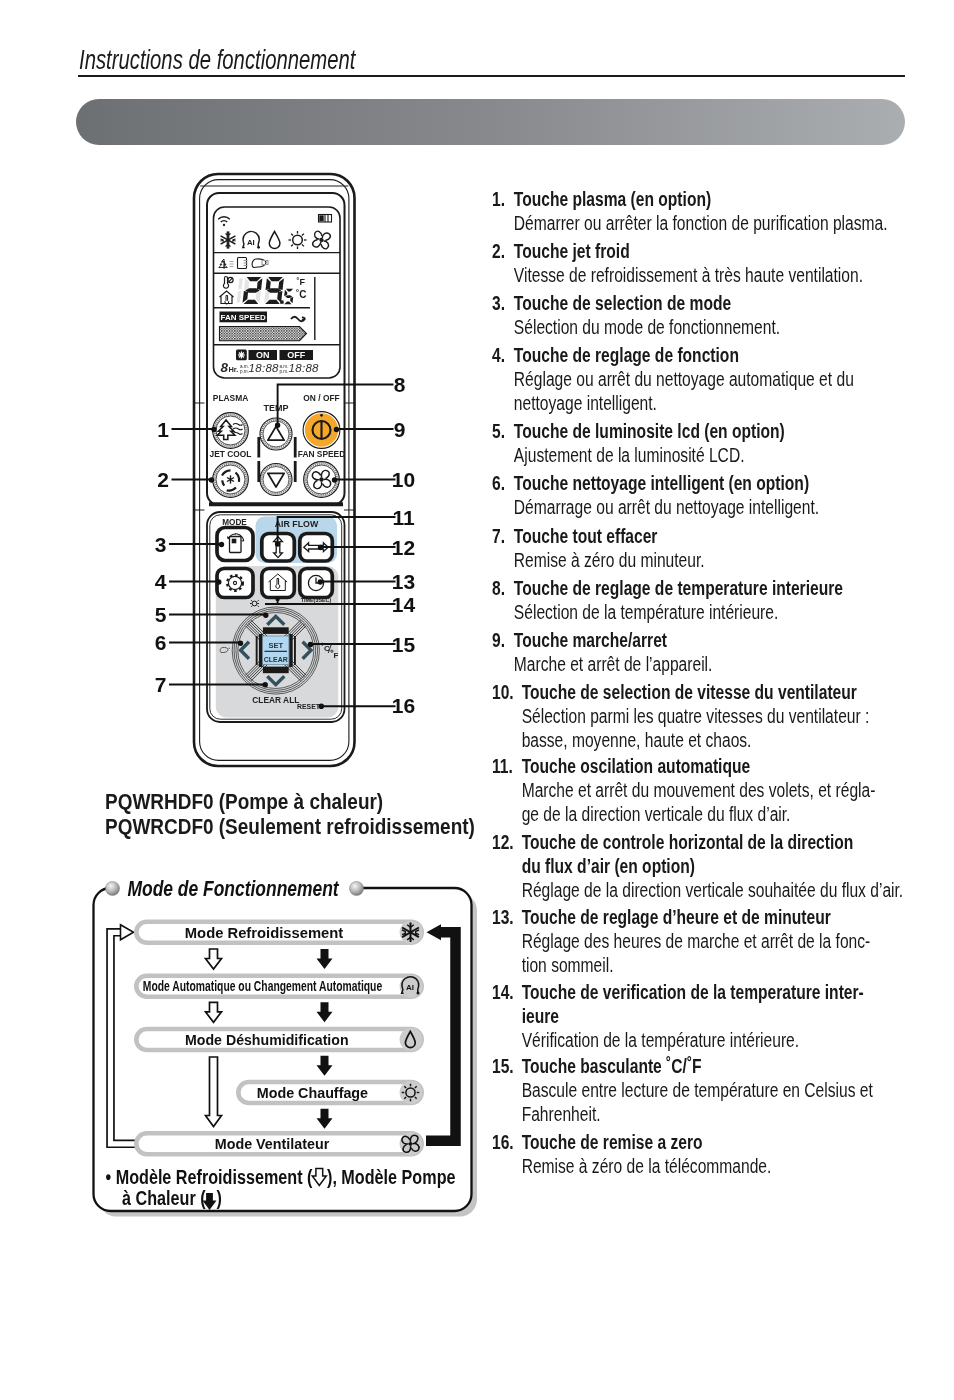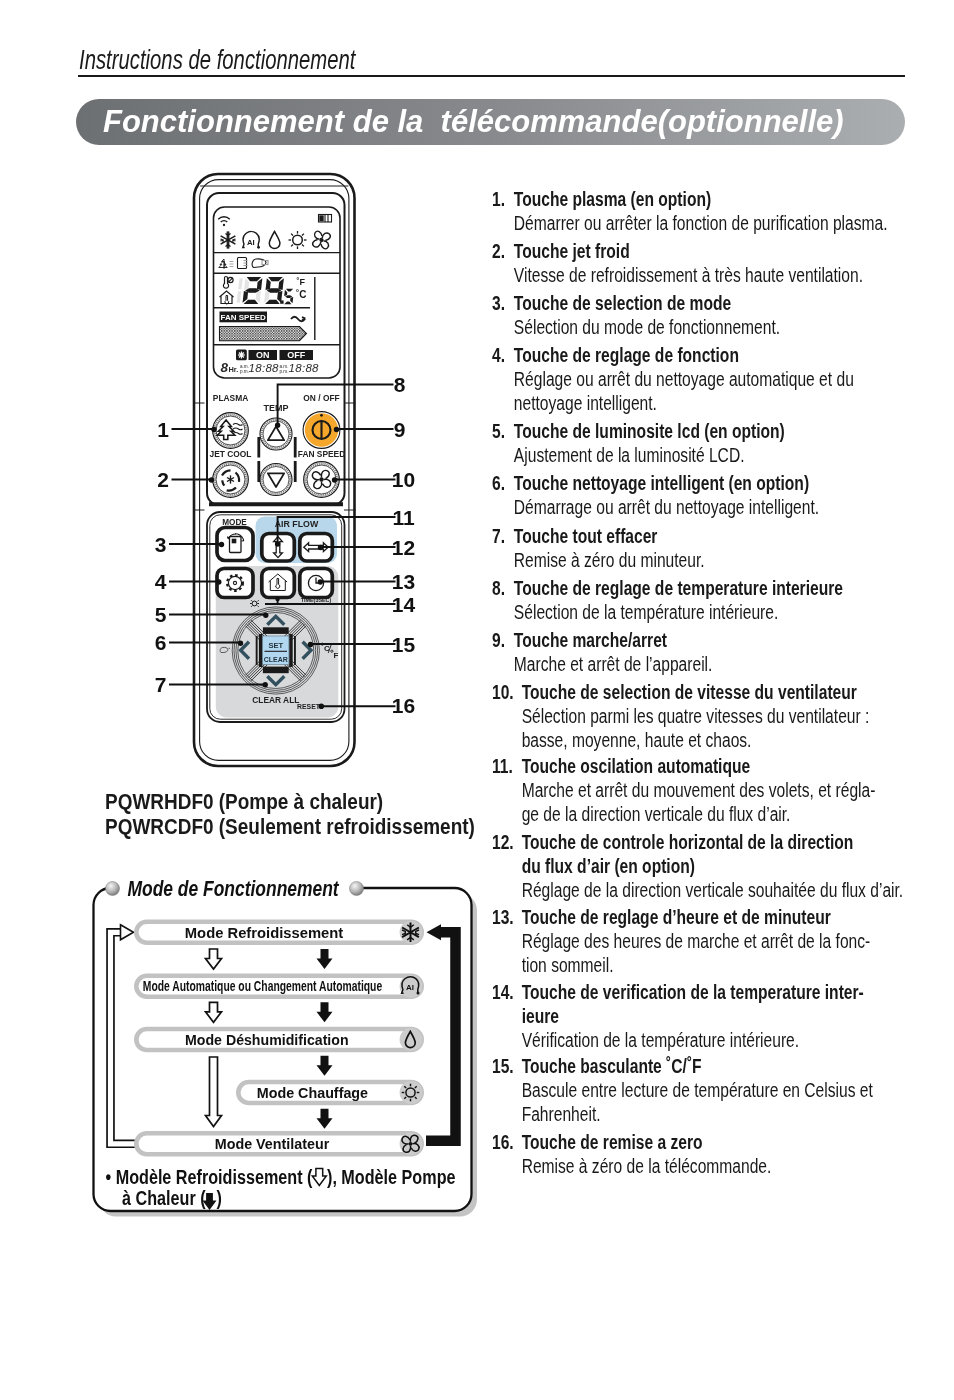--- a/index.html
+++ b/index.html
@@ -16,21 +16,20 @@
 <body>
 <div id="page">
 
   <div class="abs" style="left:79px;top:43px;font-size:28px;line-height:33px;font-style:italic;color:#1a1a1a;transform:scaleX(0.725);transform-origin:0 0;white-space:nowrap;">Instructions de fonctionnement</div>
 
   <div class="abs" style="left:78px;top:75px;width:827px;height:2.2px;background:#1a1a1a;"></div>
 
   <div class="abs" style="left:76px;top:99px;width:829px;height:46px;border-radius:23px;
        background:linear-gradient(to right,#6d7073 0%,#87898c 50%,#abaeb0 100%);"></div>
 
-  <div class="abs" style="left:103px;top:99px;height:46px;line-height:45px;font-size:31px;font-weight:bold;font-style:italic;color:#fff;white-space:nowrap;">Fonctionnement de la&nbsp; télécommande(optionnelle)</div>
 
   <div class="abs" id="remote-slot" style="left:140px;top:160px;width:290px;height:620px;">
   <svg width="290" height="620" viewBox="140 160 290 620">
     <defs>
       <pattern id="hat" width="2.6" height="2.6" patternUnits="userSpaceOnUse">
         <rect width="2.6" height="2.6" fill="#fff"></rect>
         <rect width="1.5" height="1.5" fill="#333"></rect>
         <rect x="1.5" y="1.5" width="1.1" height="1.1" fill="#333"></rect>
       </pattern>
     </defs>

